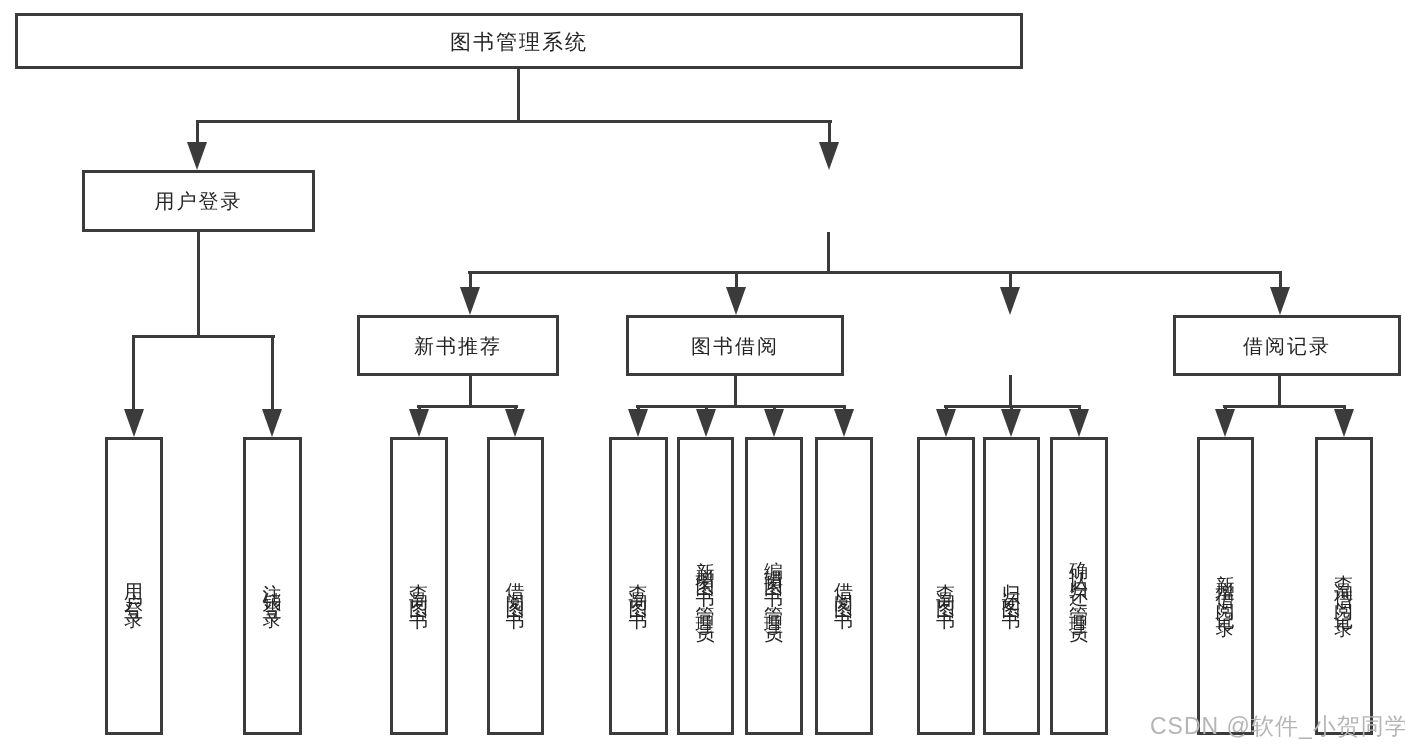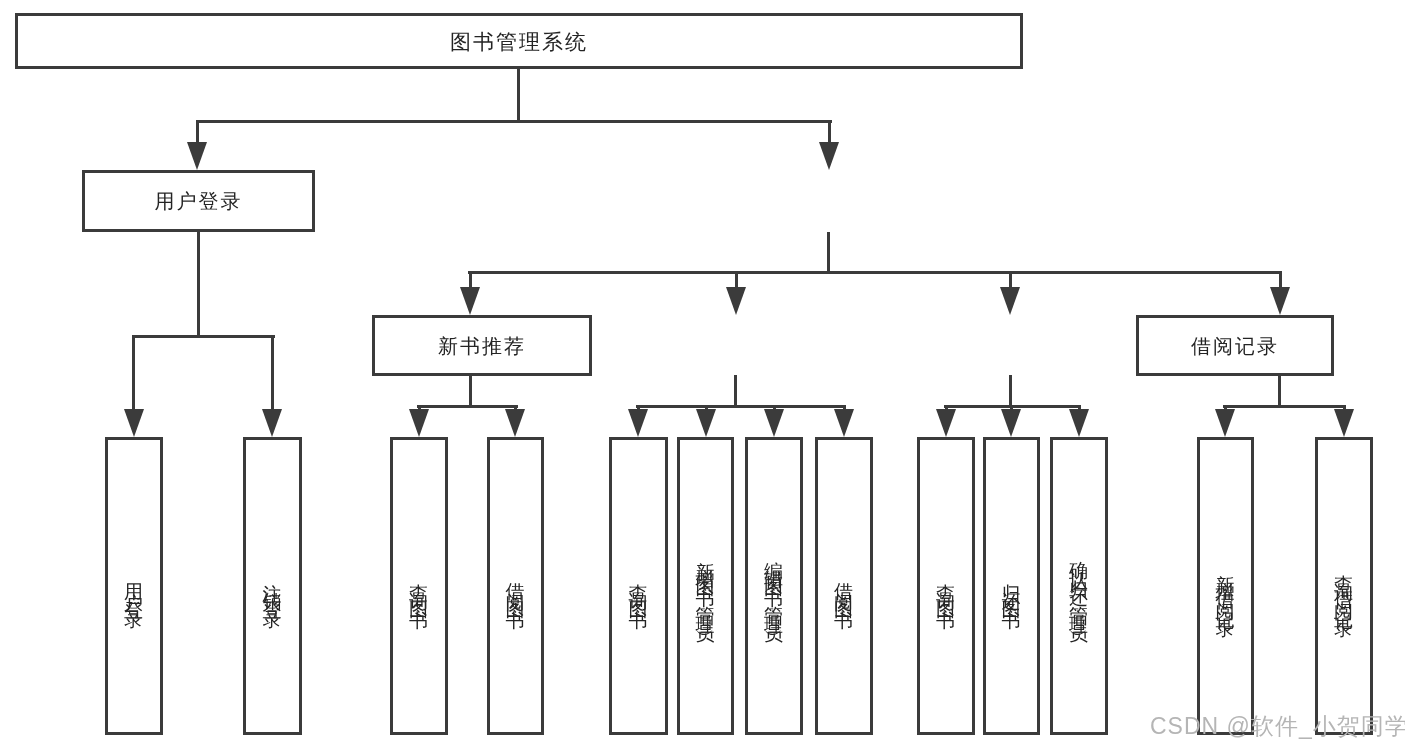--- a/index.html
+++ b/index.html
@@ -60,24 +60,27 @@
   <div class="line" style="left:468px;top:271px;width:814px;height:3px"></div>
   <div class="line" style="left:469px;top:271px;width:3px;height:20px"></div>
   <div class="line" style="left:735px;top:271px;width:3px;height:20px"></div>
   <div class="line" style="left:1009px;top:271px;width:3px;height:20px"></div>
   <div class="line" style="left:1279px;top:271px;width:3px;height:20px"></div>
   <div class="arrow" style="left:460px;top:287px"></div>
   <div class="arrow" style="left:726px;top:287px"></div>
   <div class="arrow" style="left:1000px;top:287px"></div>
   <div class="arrow" style="left:1270px;top:287px"></div>
 
-  <div class="node" style="left:372px;top:315px;width:220px;height:61px">
+  <div class="node" style="left:357px;top:315px;width:202px;height:61px">
     <span class="lbl">新书推荐</span>
   </div>
-  <div class="node" style="left:1136px;top:315px;width:198px;height:61px">
+  <div class="node" style="left:626px;top:315px;width:218px;height:61px">
+    <span class="lbl">图书借阅</span>
+  </div>
+  <div class="node" style="left:1173px;top:315px;width:228px;height:61px">
     <span class="lbl">借阅记录</span>
   </div>
 
   <div class="line" style="left:469px;top:375px;width:3px;height:33px"></div>
   <div class="line" style="left:417px;top:405px;width:101px;height:3px"></div>
   <div class="line" style="left:418px;top:405px;width:3px;height:8px"></div>
   <div class="line" style="left:514px;top:405px;width:3px;height:8px"></div>
   <div class="arrow" style="left:409px;top:409px"></div>
   <div class="arrow" style="left:505px;top:409px"></div>
 

